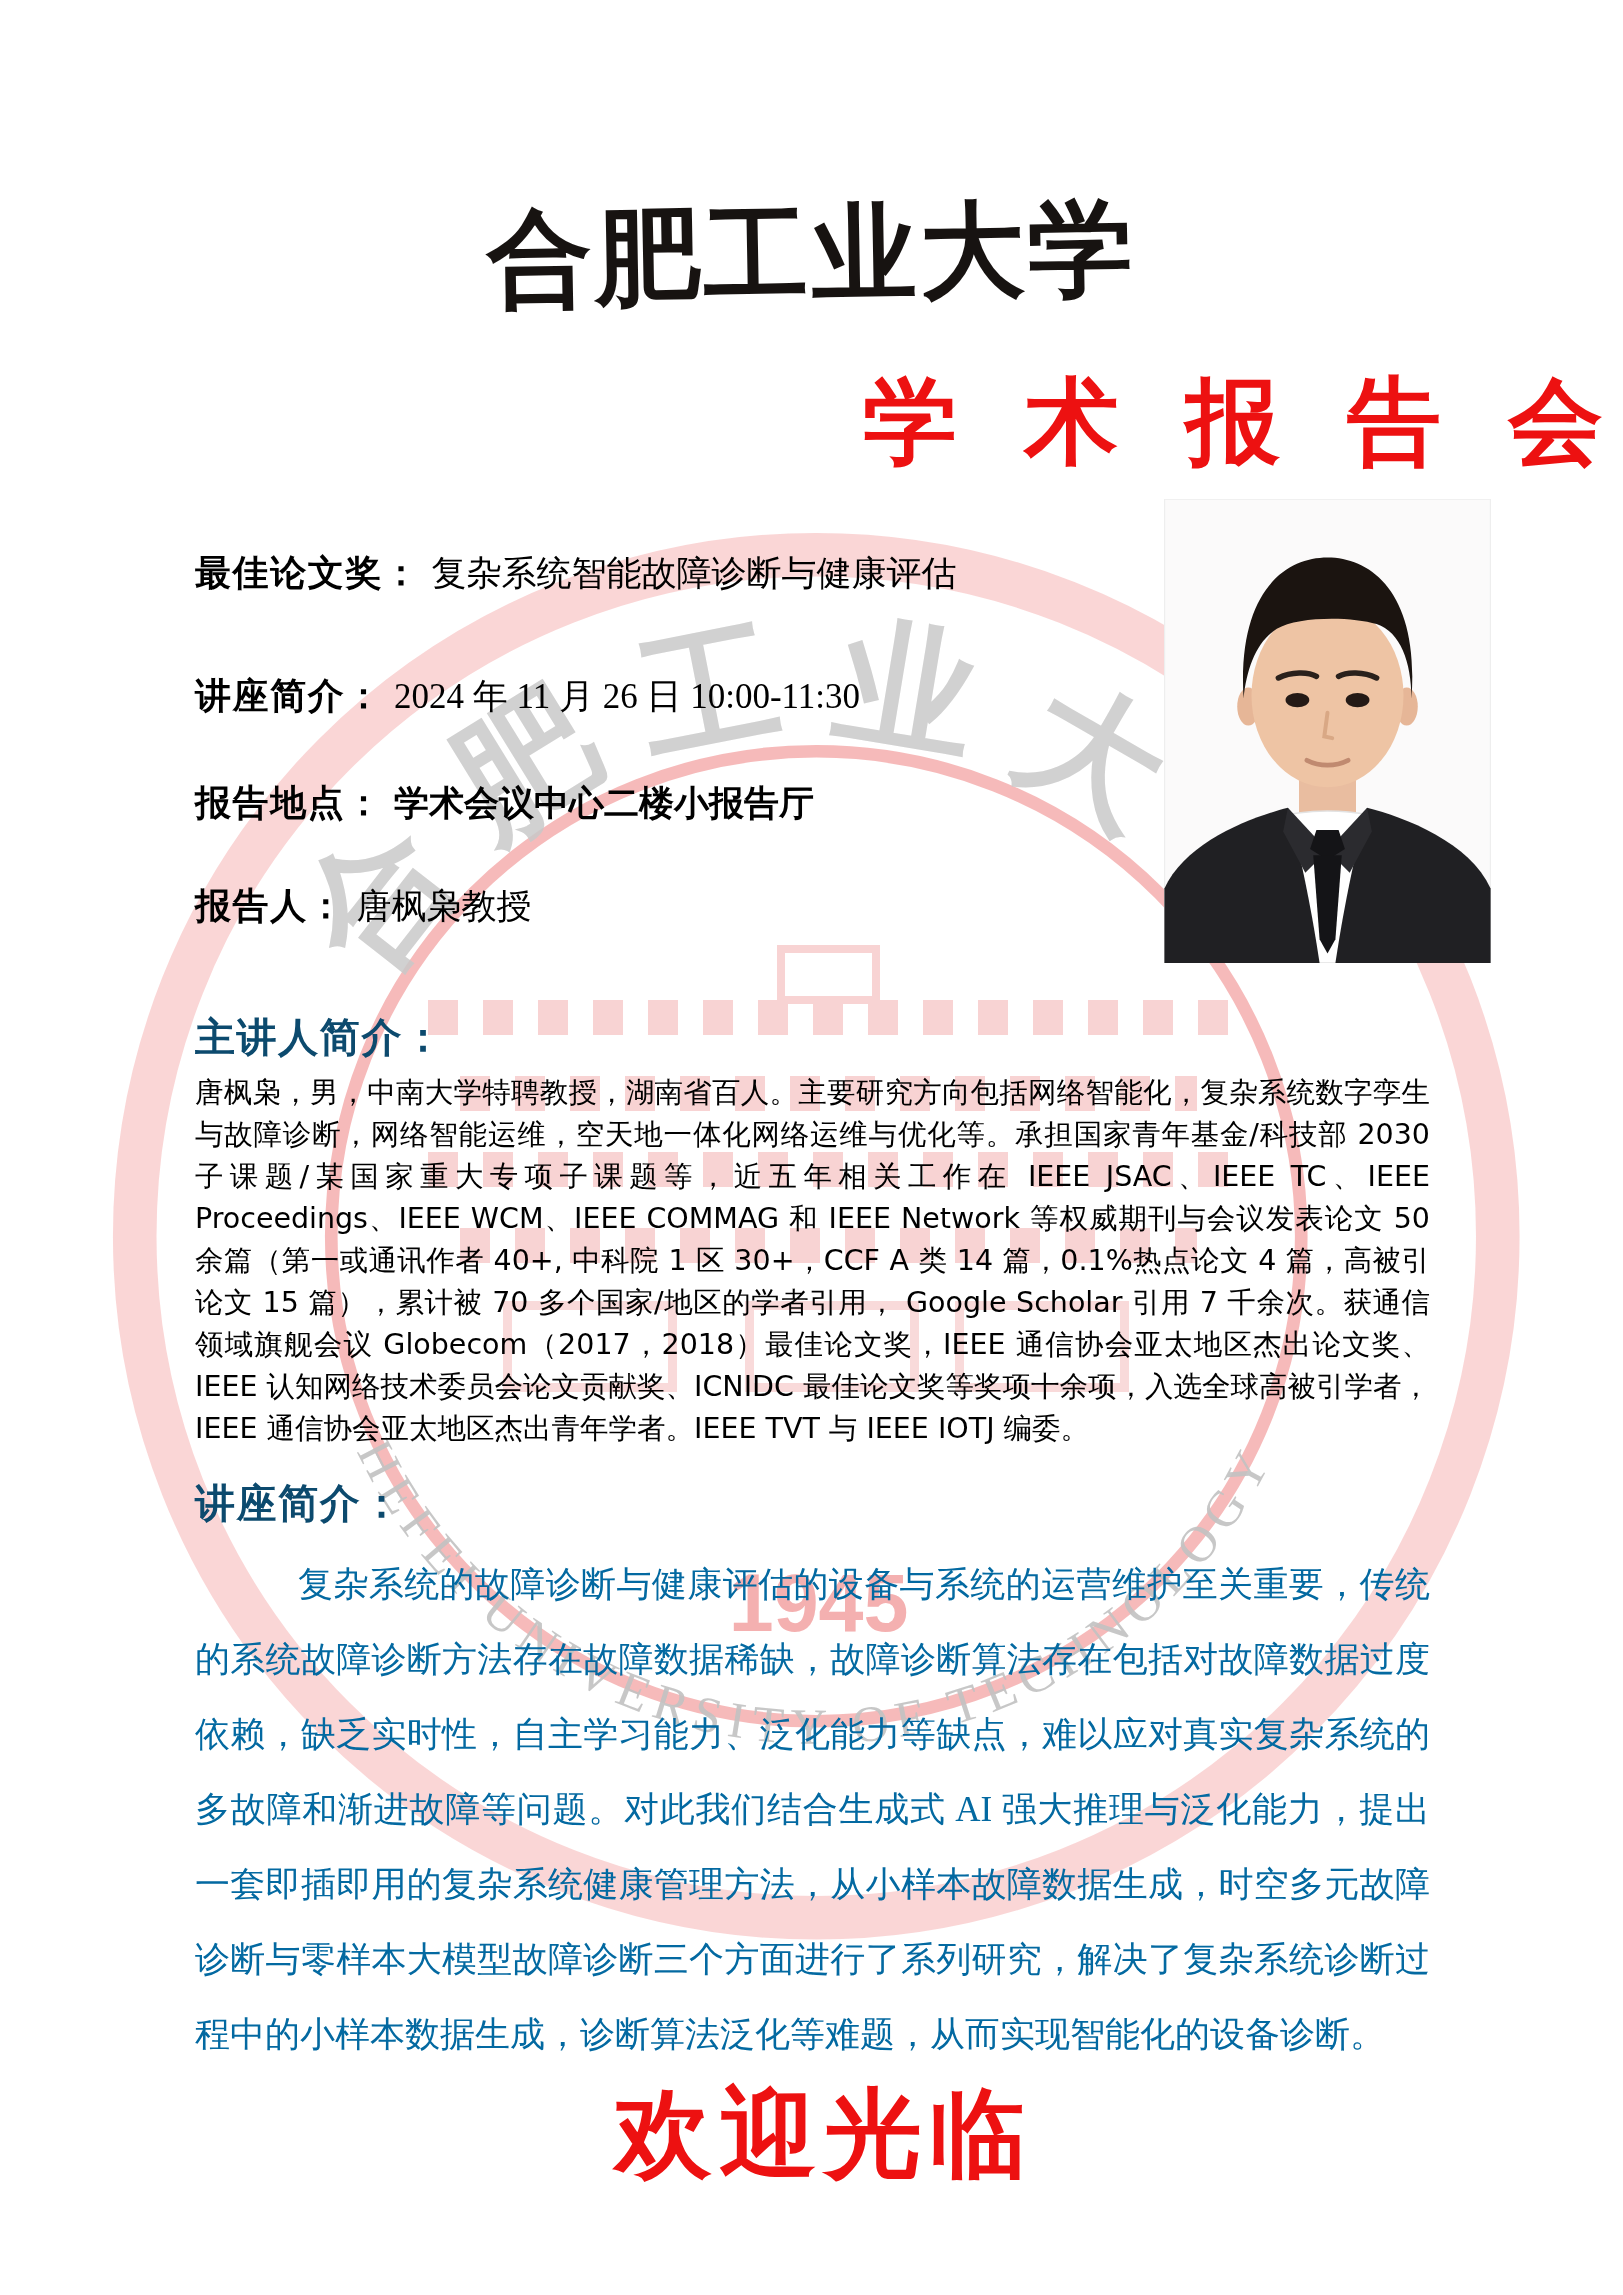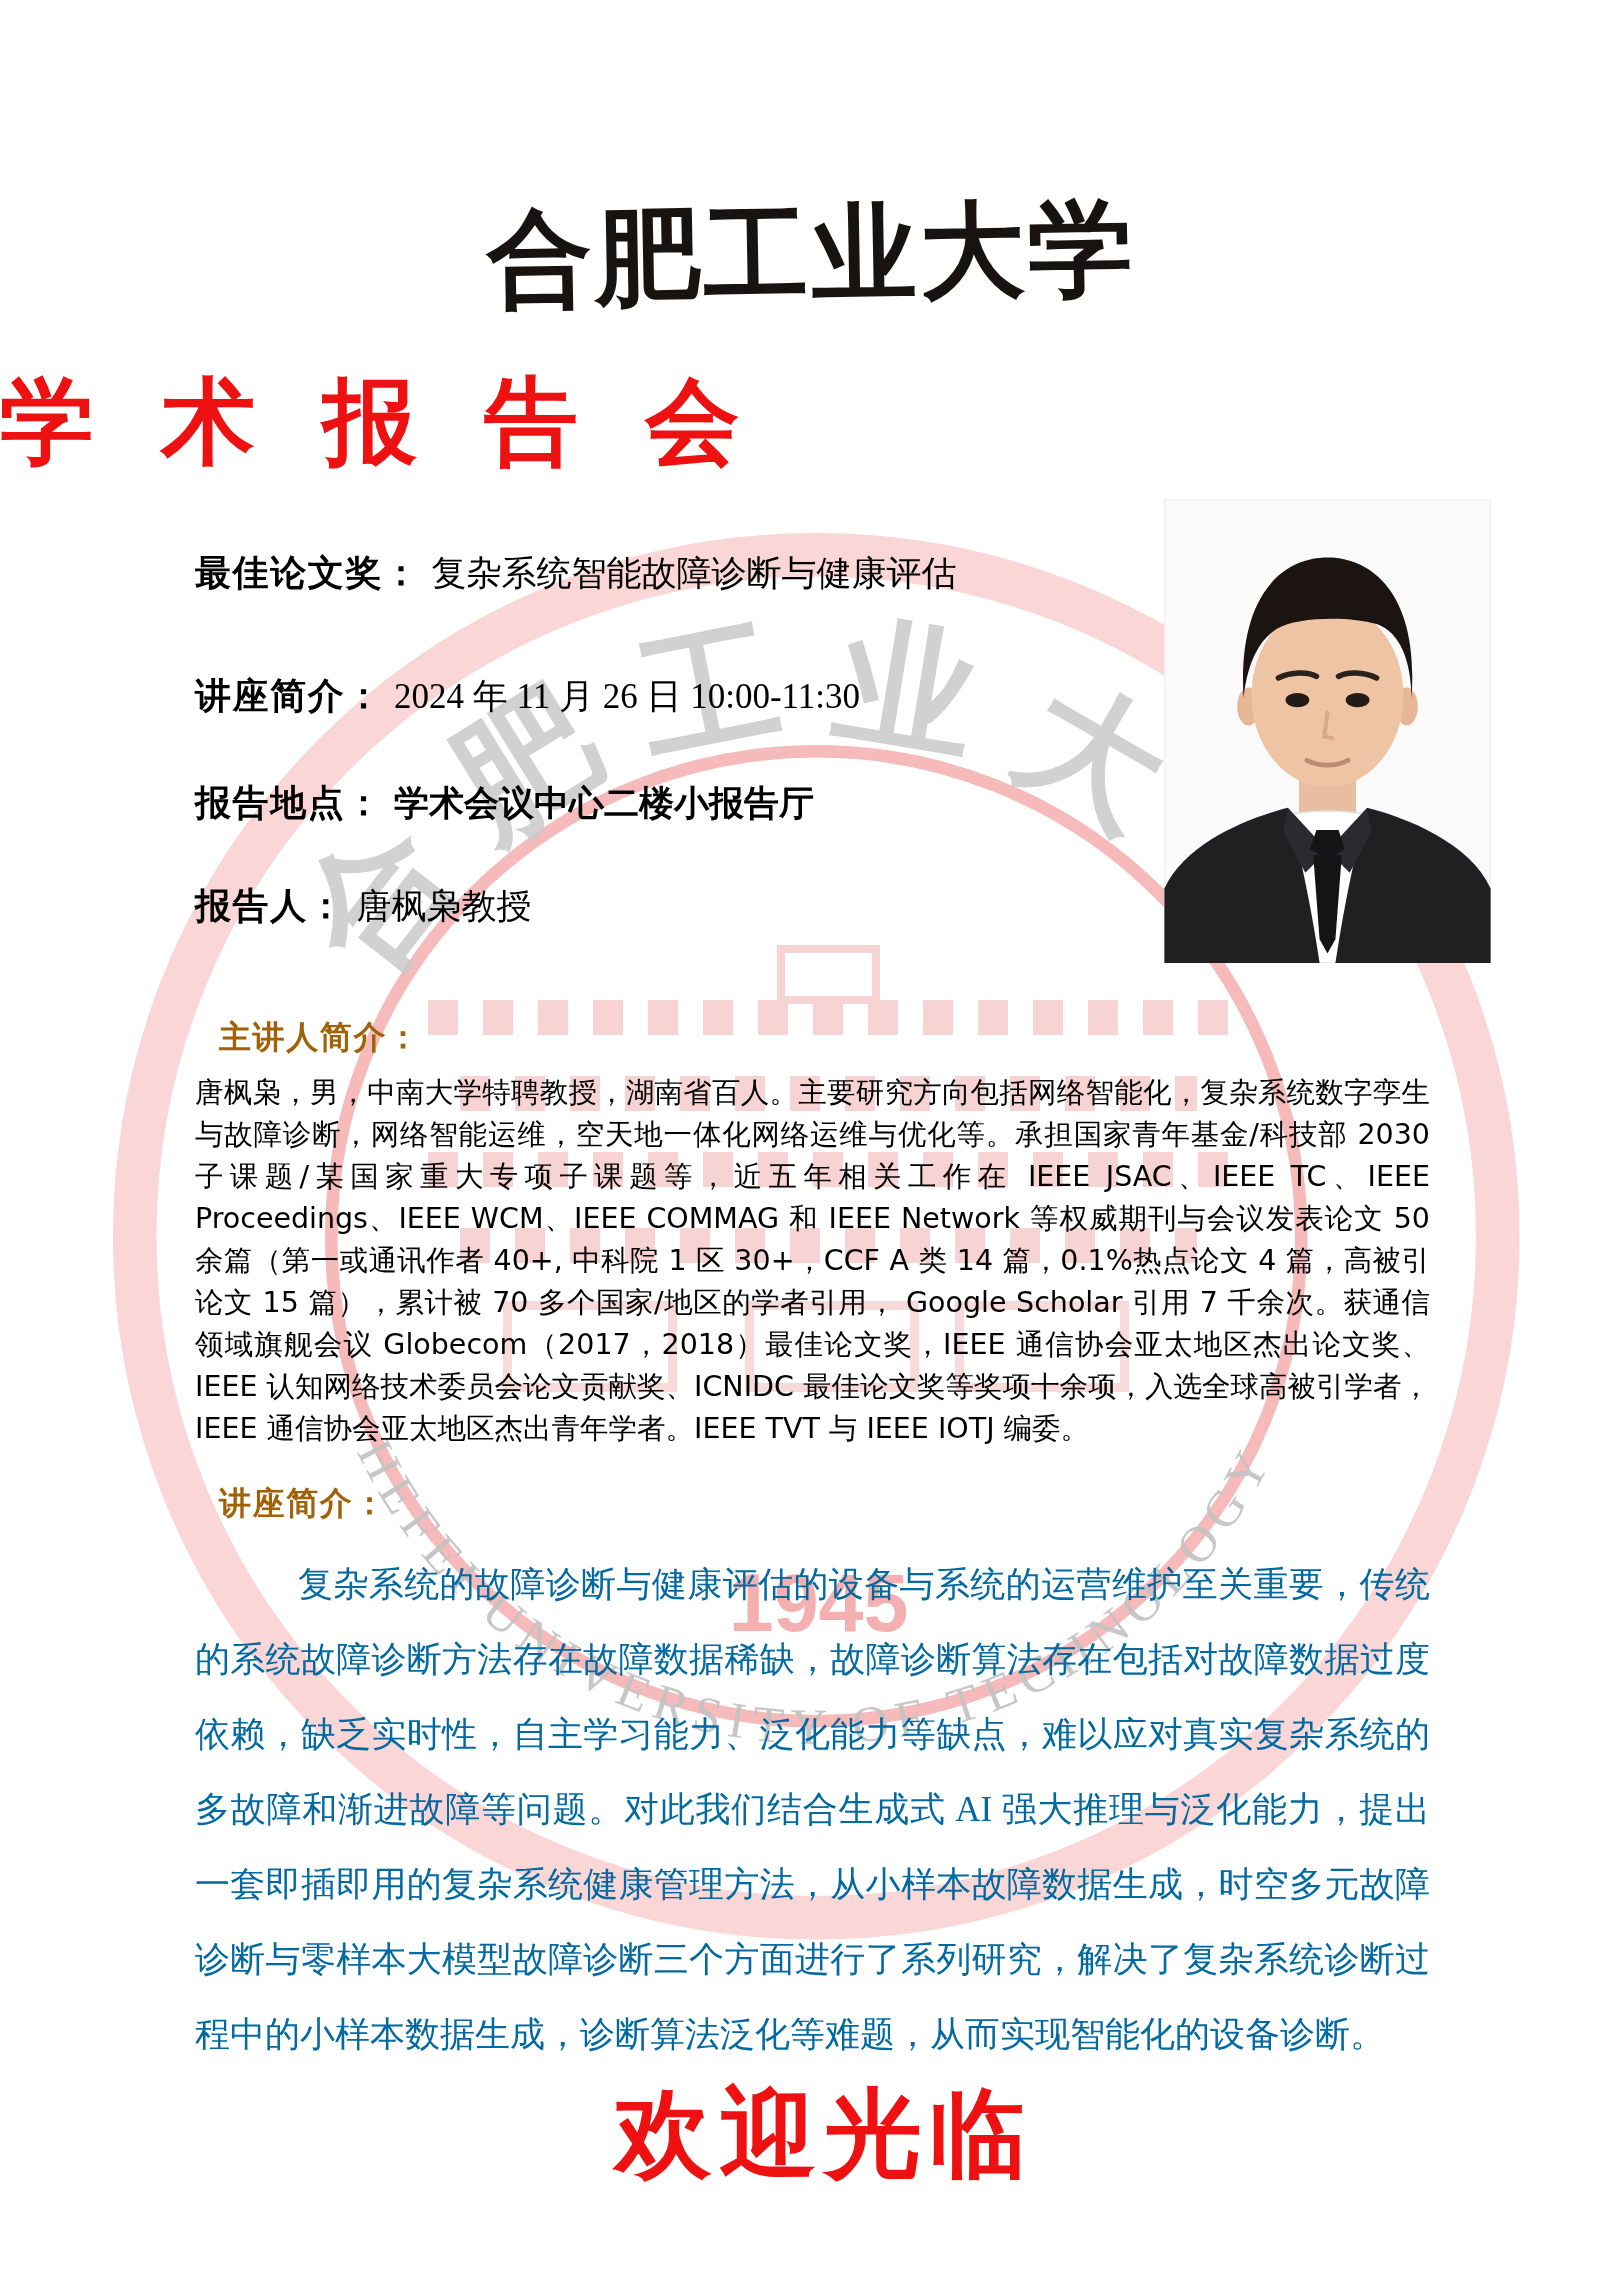--- a/index.html
+++ b/index.html
@@ -28,39 +28,39 @@
   .wm-frame.f3{left:527px;}
   
   .calligraphy-title{
     position:absolute;left:0;top:170px;width:1623px;height:166px;
     text-align:center;line-height:166px;
     font-family:"DejaVu Serif",serif;font-weight:900;font-size:105px;
     color:#171311;letter-spacing:3.2px;transform:rotate(-1deg);
   }
   .event-title{
     position:absolute;left:0;top:358px;width:1623px;height:127px;
-    text-align:left;line-height:127px;
+    text-align:right;line-height:127px;
     font-weight:900;font-size:94px;color:#ed1111;letter-spacing:20.6px;
     font-family:"Liberation Sans",sans-serif;
   }
   
   .info-row{position:absolute;left:195px;width:1237px;height:55px;line-height:55px;white-space:nowrap;}
   .info-row .lbl{font-weight:900;font-size:36px;color:#000;letter-spacing:1.6px;}
   .info-row .val{font-size:35px;color:#000;font-family:"Liberation Serif",serif;margin-left:11px;text-align:center;}
   .info-row .val.bold-sans{font-family:"Liberation Sans",sans-serif;font-weight:900;}
   #row-topic{top:545px;}
   #row-time{top:668px;}
   #row-place{top:775px;}
   #row-speaker{top:878px;}
   
   .speaker-photo{position:absolute;left:1164px;top:499px;width:327px;height:464px;}
   
   .section-heading{
     position:absolute;left:195px;width:634px;height:48px;line-height:48px;
-    font-weight:900;font-size:32px;color:#a16207;letter-spacing:1.6px;margin-left:24px;
+    font-weight:900;font-size:40px;color:#0c4a6e;letter-spacing:1.6px;
   }
   #bio-heading{top:1013px;}
   #lecture-heading{top:1479px;}
   .bio-text{
     position:absolute;left:195px;top:1072px;width:1235px;
     font-family:"DejaVu Sans",sans-serif;font-size:28.5px;line-height:42px;
     color:#000;text-align:justify;
   }
   .lecture-text{
     position:absolute;left:195px;top:1547px;width:1235px;

